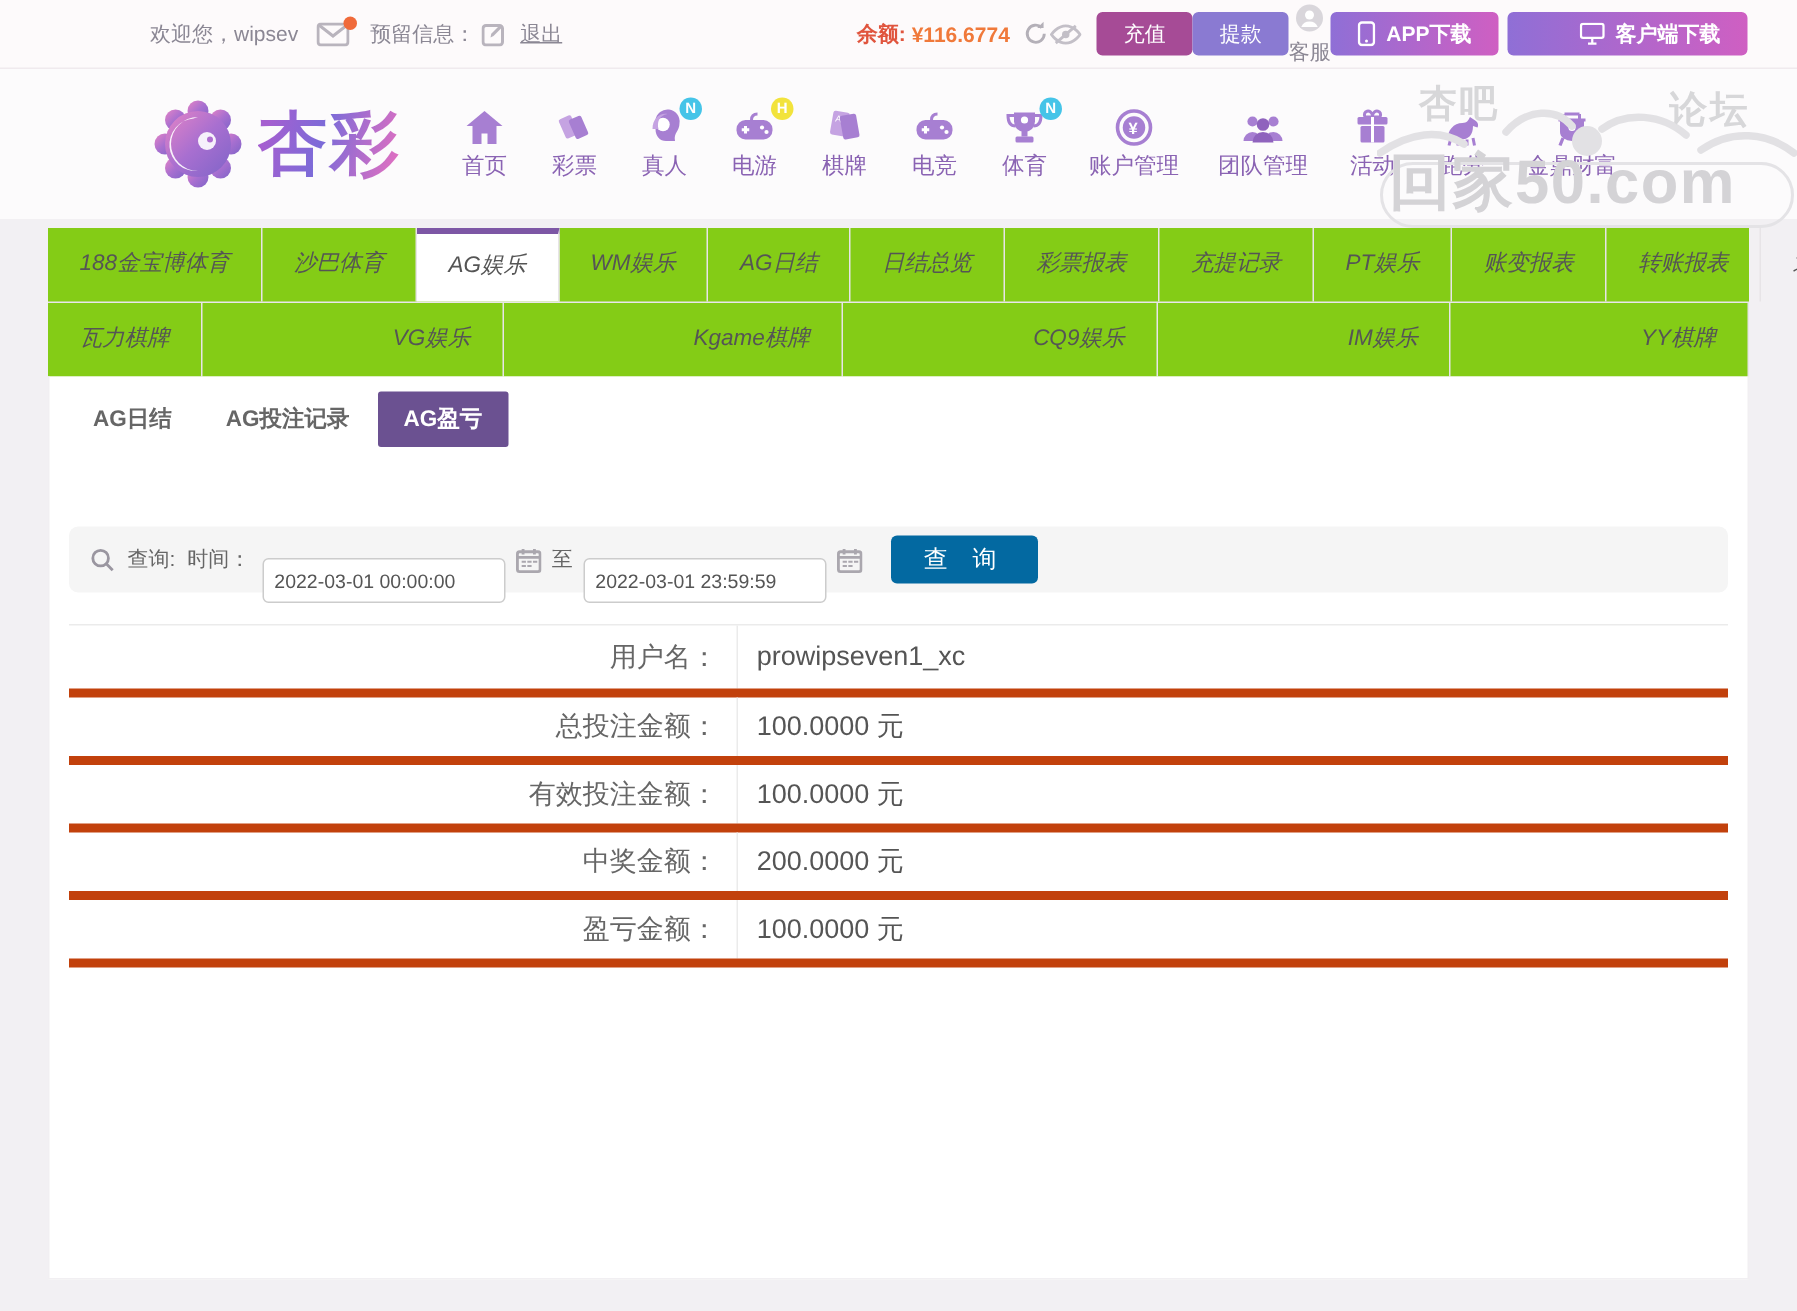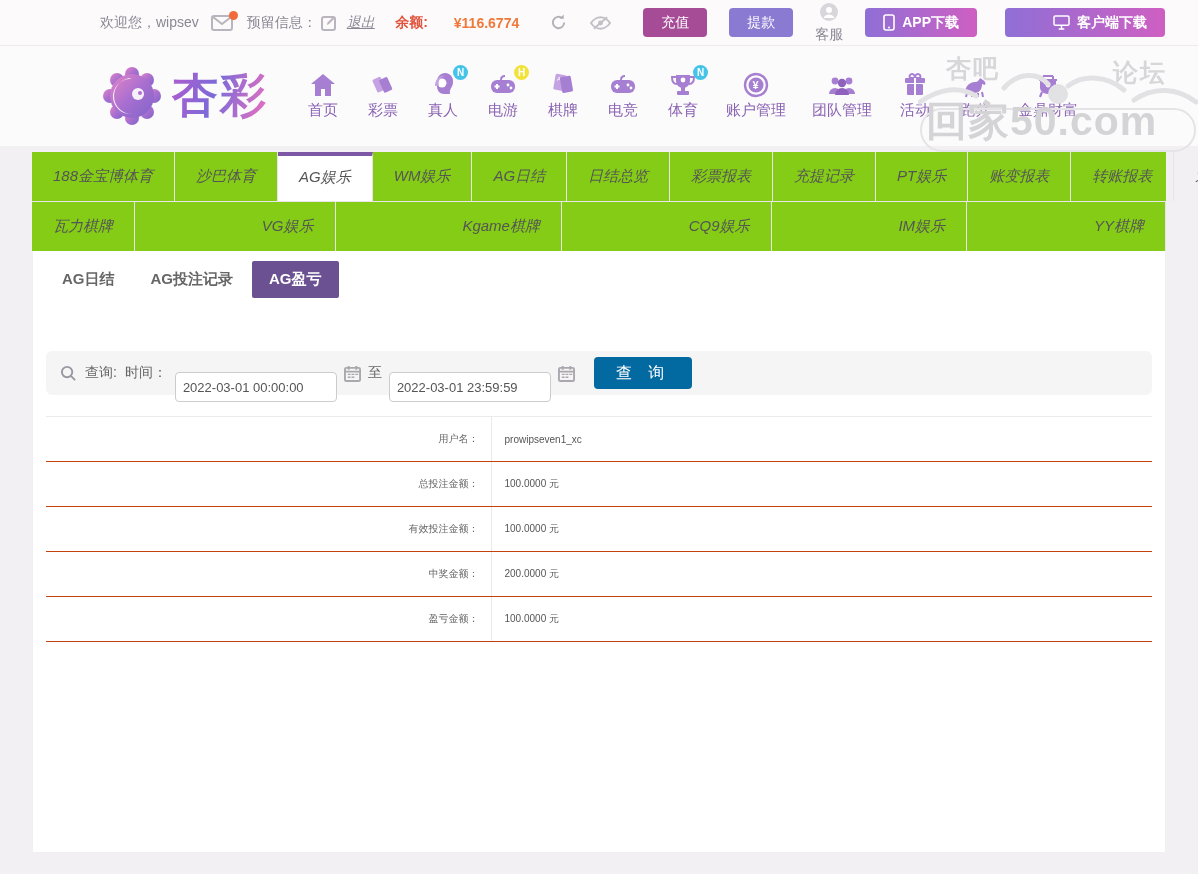--- a/index.html
+++ b/index.html
@@ -9,22 +9,22 @@
   
   .topbar { height:46px; background:#fdfafb; border-bottom:1px solid #f0eaee;
     display:flex; align-items:center; padding:0 33px 0 100px; font-size:14px; color:#8a8a92;
     position:relative; z-index:10; }
   .topbar .welcome { color:#8b8794; }
   .mail-wrap { position:relative; margin:0 14px 0 12px; display:inline-flex; }
   .mail-dot { position:absolute; top:-4px; right:-5px; width:9px; height:9px;
     border-radius:50%; background:#f06a3a; }
   .reserved { color:#8b8794; }
   .edit-ic { margin:0 10px 0 4px; display:inline-flex; }
-  .logout { color:#8b8794; font-style:italic; text-decoration:underline; cursor:pointer; }
-  .tb-right { margin-left:auto; display:flex; align-items:center; gap:22px; }
+  .logout { color:#8b8794; text-decoration:underline; cursor:pointer; }
+  .tb-right { margin-left:auto; display:flex; align-items:center; gap:0; }
   .balance-label { color:#e0543d; font-weight:bold; }
   .balance-amt { color:#f0793a; font-weight:bold; margin-left:4px; margin-right:8px; }
   .round-ic { display:inline-flex; align-items:center; cursor:pointer; }
   .btn { border:none; color:#fff; font-size:14px; border-radius:4px; height:29px;
     padding:0 18px; cursor:pointer; font-family:inherit; }
   .btn-deposit { background:#a64b96; margin-left:10px; }
   .btn-withdraw { background:#8a7ad2; }
   .service { display:flex; align-items:center; gap:4px; color:#8b8794; cursor:pointer;flex-direction:column; }
   .btn-grad { background:linear-gradient(90deg,#8f6fd6,#cf5fc2); display:inline-flex;
     align-items:center; gap:7px; font-weight:bold; }
@@ -80,22 +80,22 @@
   .querybar .ql { margin-right:8px; }
   .q-input { width:162px; height:30px; border:1px solid #ccc; border-radius:4px;
     font-size:13px; color:#555; padding:0 7px; background:#fff; font-family:inherit;margin-top:28px; }
   .cal { margin:0 7px; display:inline-flex; cursor:pointer; }
   .to { margin-right:7px; }
   .btn-query { background:#0369a1; color:#fff; border:none; border-radius:4px;
     height:32px; padding:0 22px; font-size:16px; margin-left:12px; cursor:pointer;
     letter-spacing:6px; font-family:inherit; }
 
   .datatable { margin:21px 13px 0 13px; border-collapse:collapse; width:calc(100% - 26px); }
-  .datatable td { border-top:1px solid #ebebeb; border-bottom:1px solid #c2410c;
-    height:45px; font-size:10px; }
+  .datatable td { border-top:1px solid #ebebeb; border-bottom:6px solid #c2410c;
+    height:45px; font-size:18px; }
   td.k { width:445px; text-align:right; color:#666; padding-right:12px; }
   td.v { border-left:1px solid #ebebeb; padding-left:13px; color:#555; }
 
   svg { display:block; }
 </style>
 </head>
 <body>
 
 <div class="topbar">
   <span class="welcome">欢迎您，wipsev</span>

